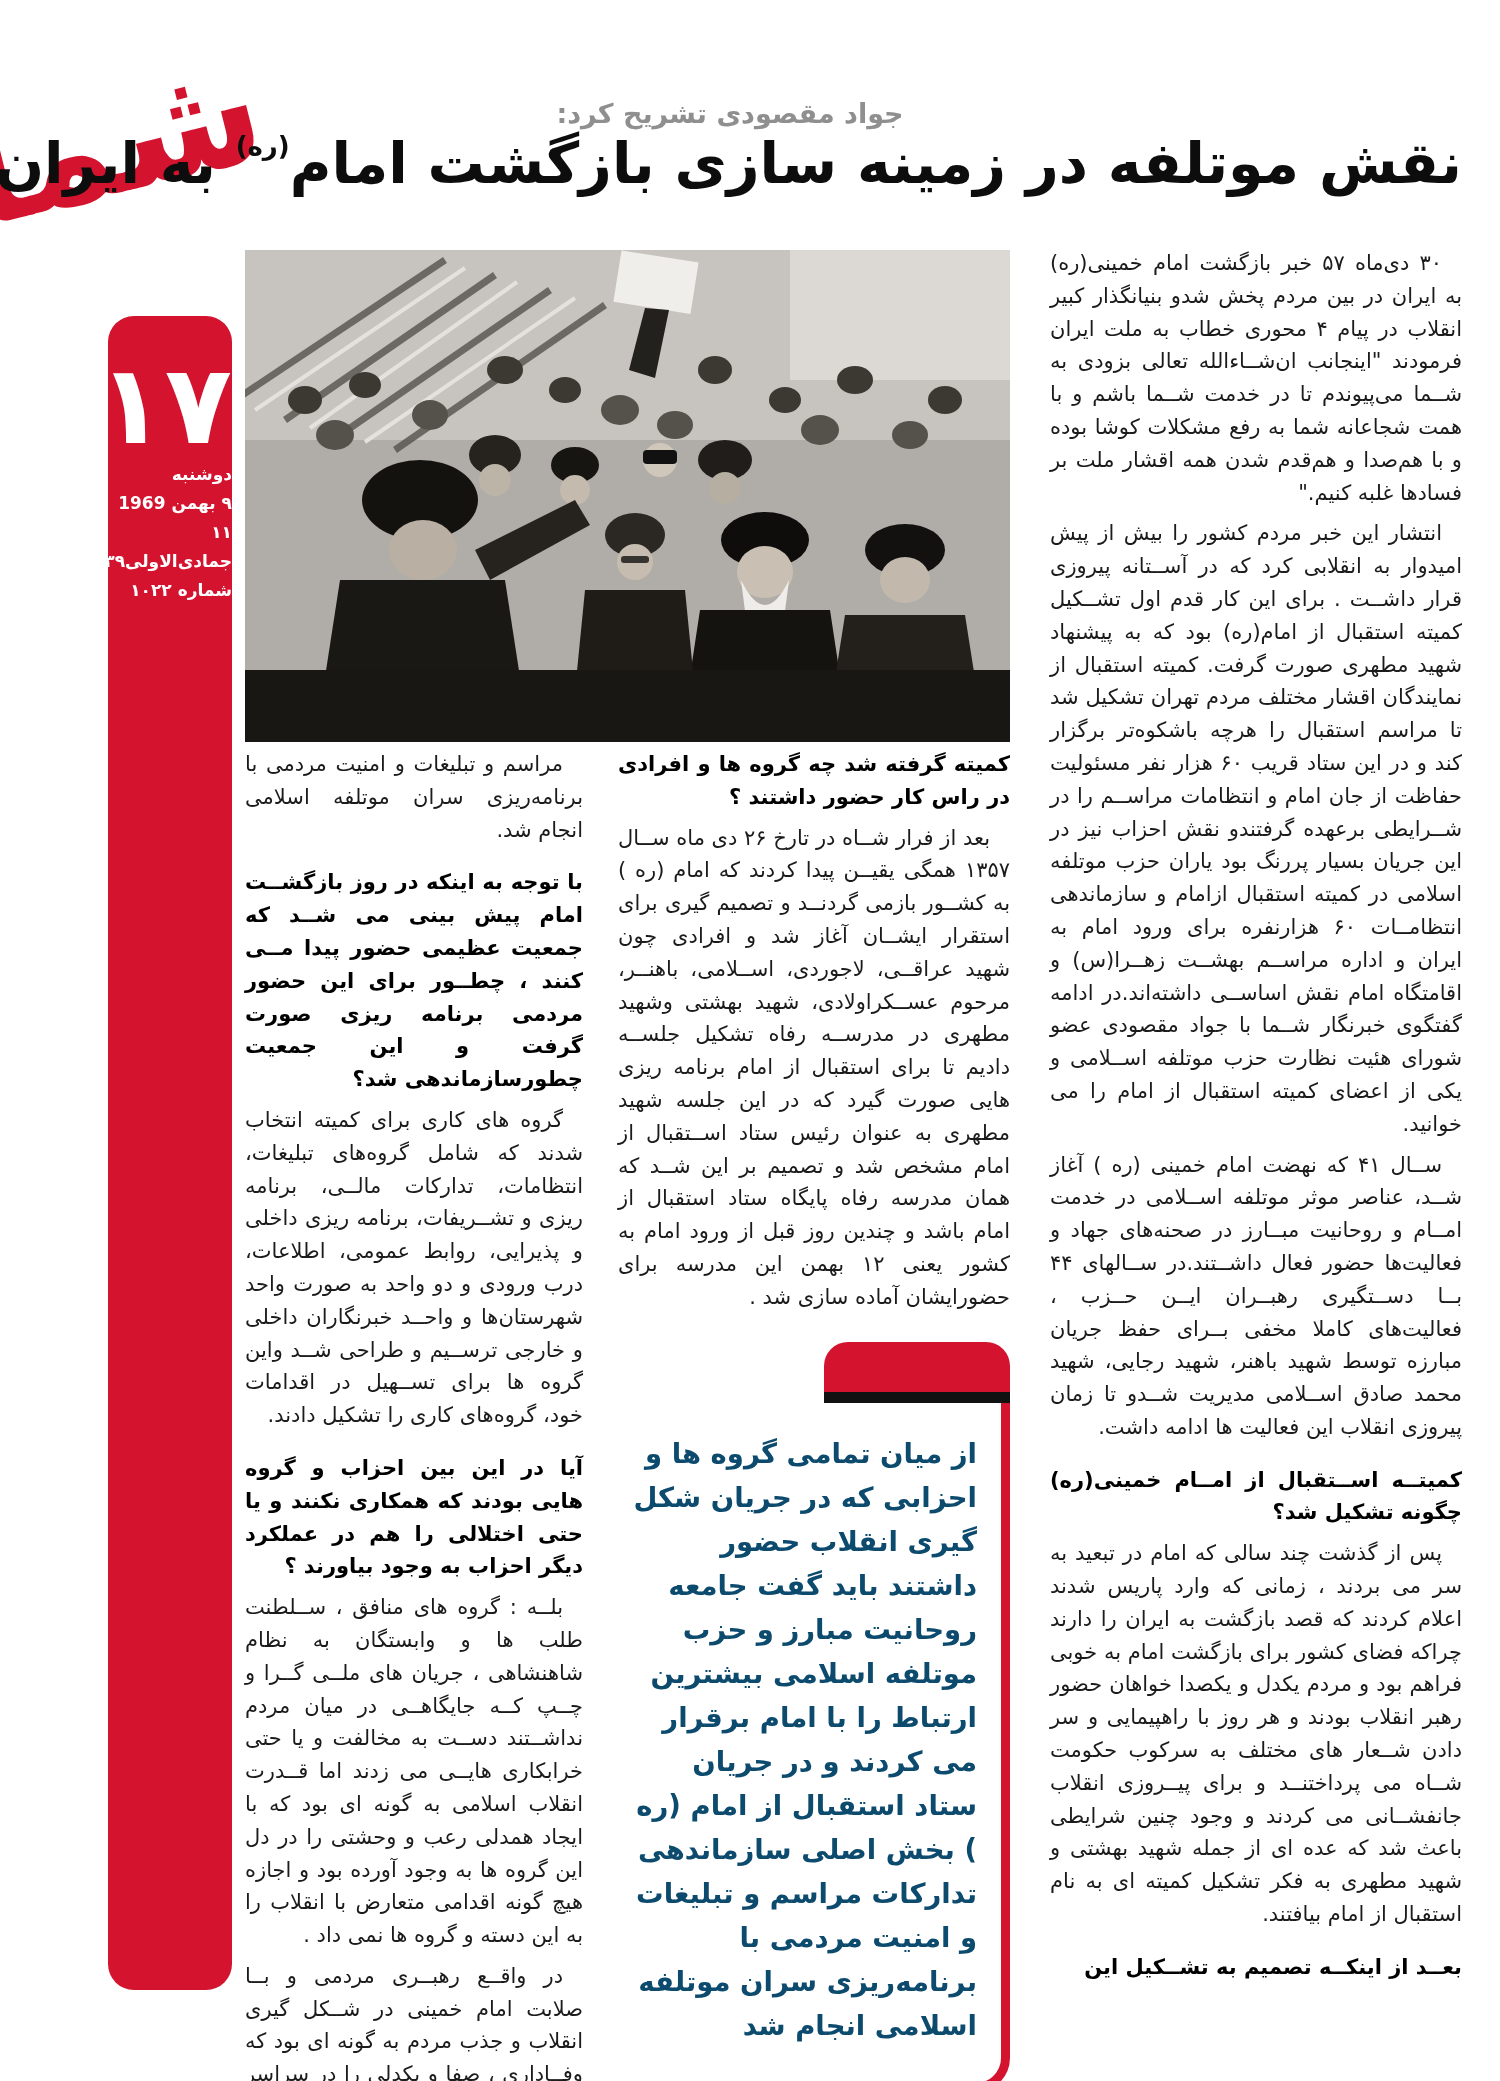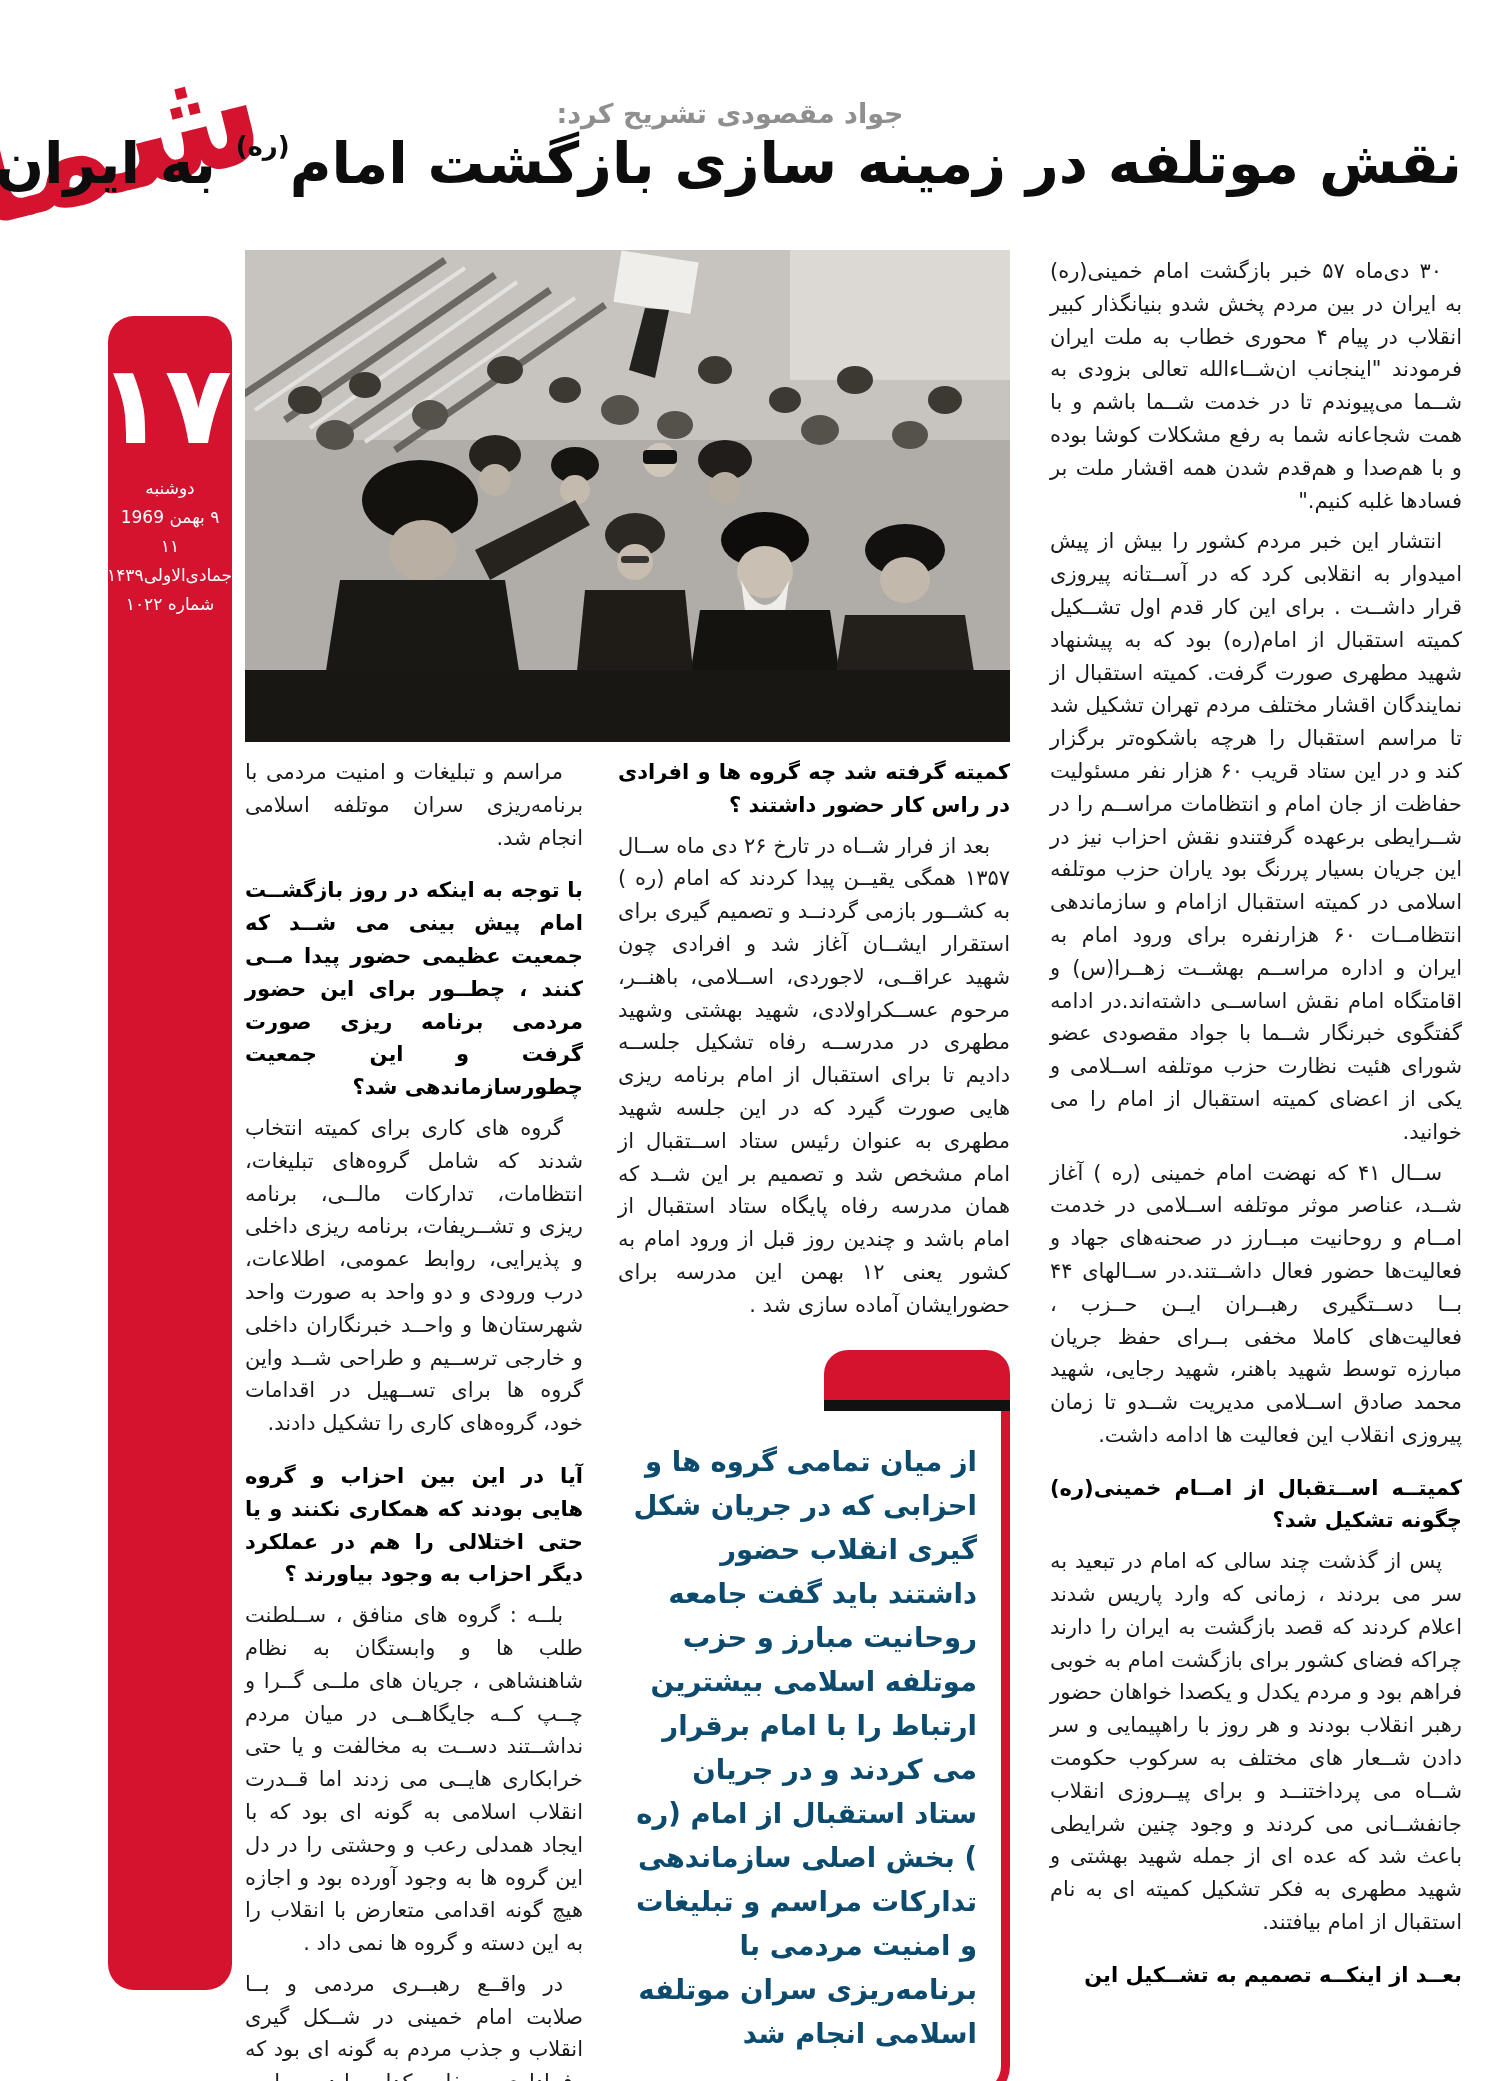--- a/index.html
+++ b/index.html
@@ -16,21 +16,21 @@
   .logo{
     position:absolute;left:42px;top:58px;width:220px;text-align:center;
     font-size:148px;font-weight:bold;color:var(--accent);
     transform:rotate(-14deg);line-height:1;
   }
   .sidebar{
     position:absolute;left:108px;top:316px;width:124px;height:1674px;
     background:var(--accent);border-radius:26px;color:#fff;text-align:center;
   }
   .page-number{font-size:110px;line-height:1;padding-top:34px;font-weight:bold;}
-  .dateblock{margin-top:14px;font-size:17px;line-height:29px;font-weight:normal;}
+  .dateblock{font-size:17px;line-height:29px;font-weight:bold;text-align:right;}
   
   .kicker{
     position:absolute;left:450px;top:98px;width:560px;text-align:center;
     font-size:27px;font-weight:bold;color:var(--kicker);direction:rtl;
   }
   .headline{
     position:absolute;left:200px;right:38px;top:132px;direction:rtl;
     text-align:right;font-size:57px;line-height:1.1;font-weight:bold;color:#0d0d0d;
     white-space:nowrap;
   }
@@ -43,21 +43,21 @@
   
   .col{
     position:absolute;direction:rtl;text-align:justify;
     font-size:21px;line-height:32.8px;color:var(--text);
   }
   .col-right{left:1050px;top:247px;width:412px;}
   .col-middle{left:618px;top:748px;width:392px;}
   .col-left{left:245px;top:748px;width:338px;}
   .p{margin:0 0 8px;text-indent:20px;}
   .q{margin:20px 0 8px;font-weight:bold;color:#000;text-indent:0;}
-  .col > :first-child{margin-top:8px;}
+  .col > :first-child{margin-top:0;}
   
   .pullquote{margin:28px 0 6px;}
   .pq-tab{
     width:186px;height:50px;background:var(--accent);
     border-radius:24px 24px 0 0;margin:0 0 0 auto;
   }
   .pq-bar{width:186px;height:11px;background:#111;margin:0 0 0 auto;}
   .pq-frame{
     border-left:none;
     border-right:9px solid var(--accent);

